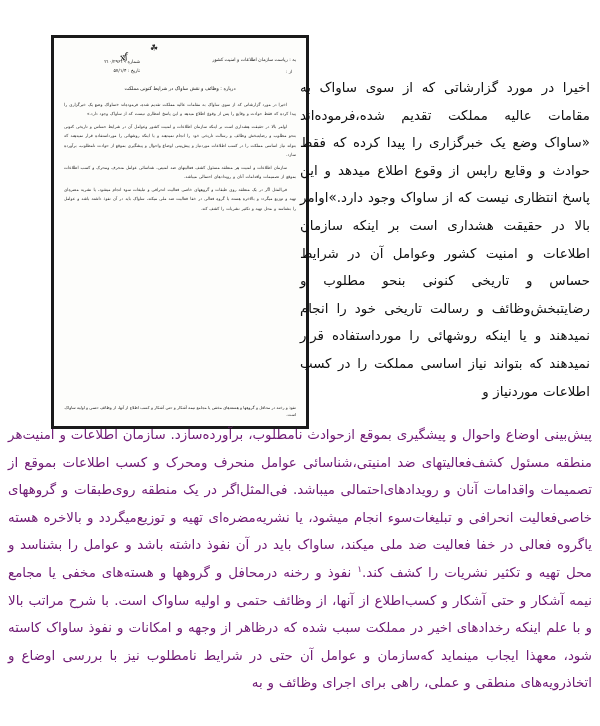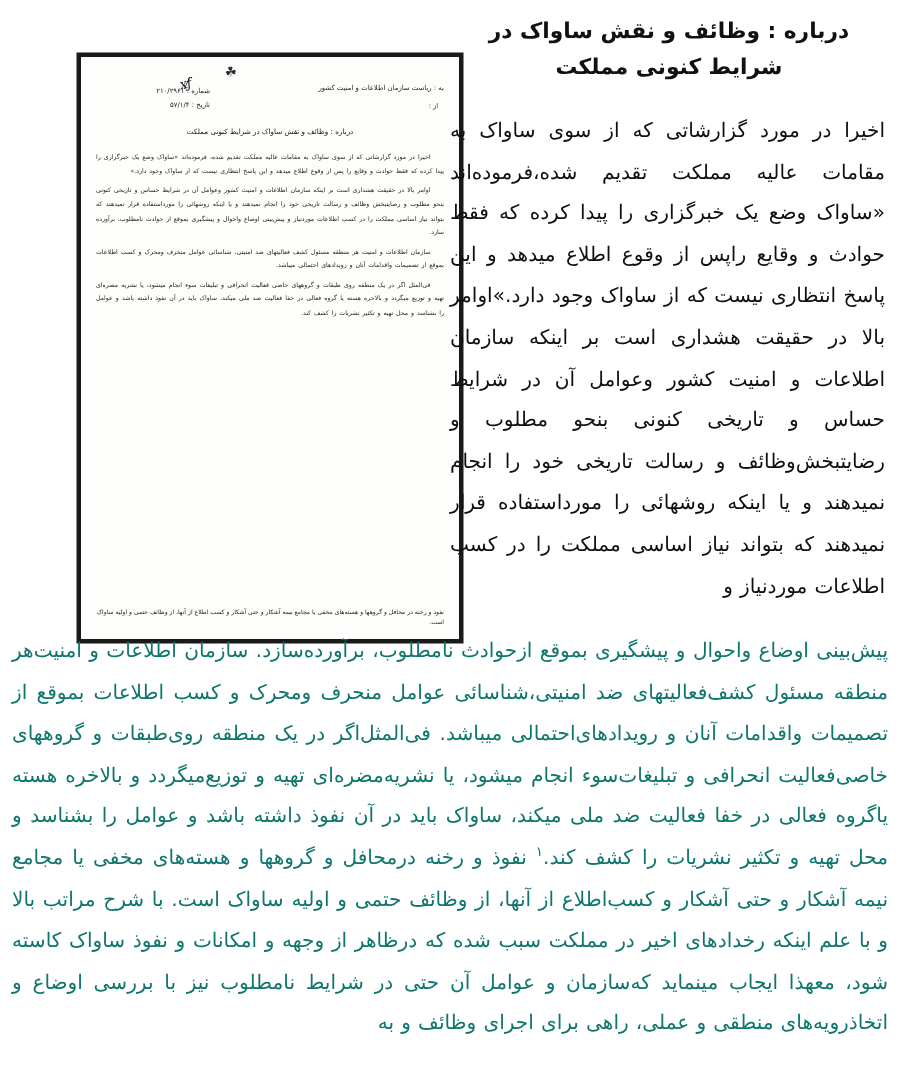--- a/index.html
+++ b/index.html
@@ -160,38 +160,34 @@
   .col-full {
     position: absolute;
     top: 421px;
     right: 8px;
     left: 8px;
     direction: rtl;
     text-align: justify;
     text-align-last: right;
     font-size: 13.4px;
     line-height: 2.06;
-    color: #0f766e;
+    color: #701a75;
     word-spacing: 0.5px;
   }
   .fn {
     font-size: 9px;
     vertical-align: super;
     line-height: 0;
   }
 </style>
 </head>
 <body>
 
 <div class="page">
 
-  <div class="title-block">
-    <div>درباره : وظائف و نقش ساواک در</div>
-    <div>شرایط کنونی مملکت</div>
-  </div>
 
   <figure class="doc-figure">
     <div class="doc-inner">
 
       <div class="doc-logo">☘</div>
 
       <div class="doc-addressee">به : ریاست سازمان اطلاعات و امنیت کشور</div>
       <div class="doc-sign">x⁄ƒ</div>
       <div class="doc-az">از :</div>
 

